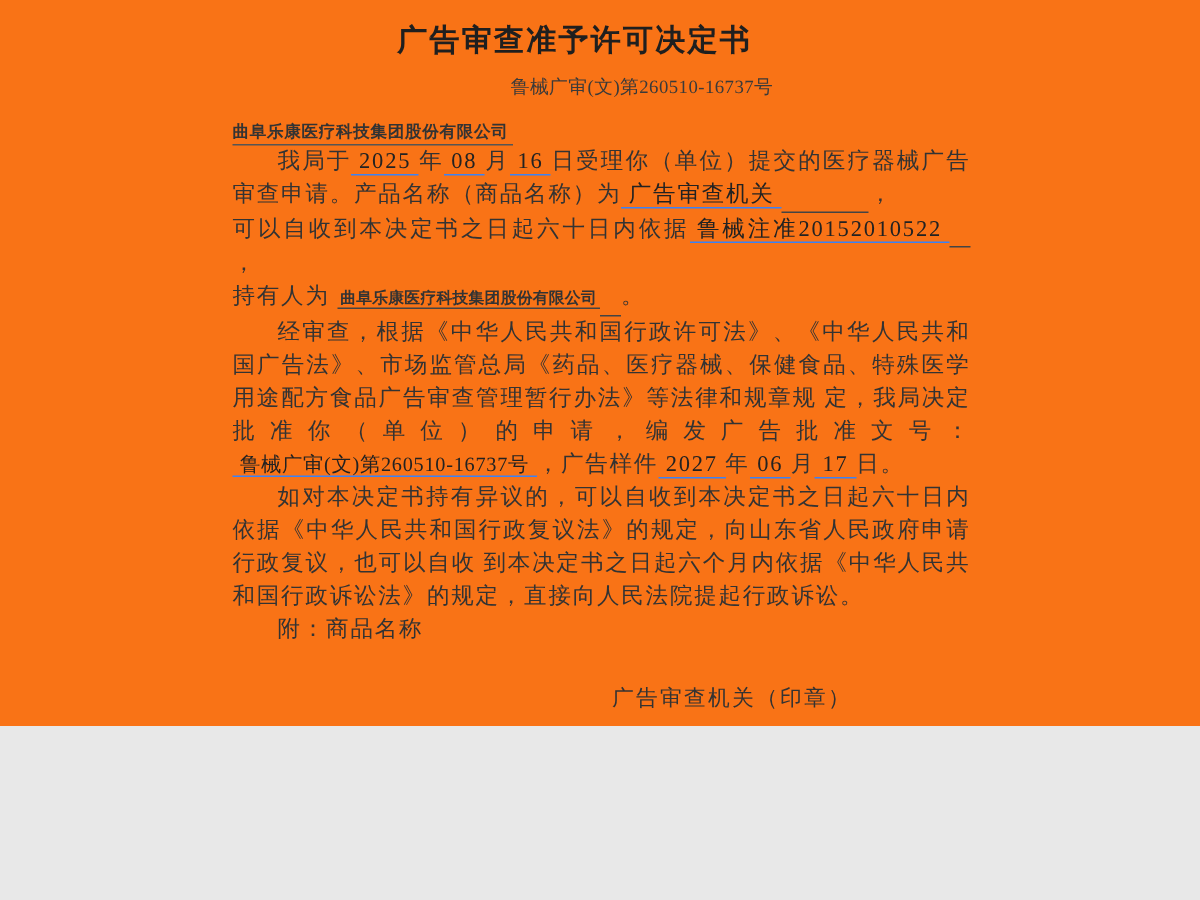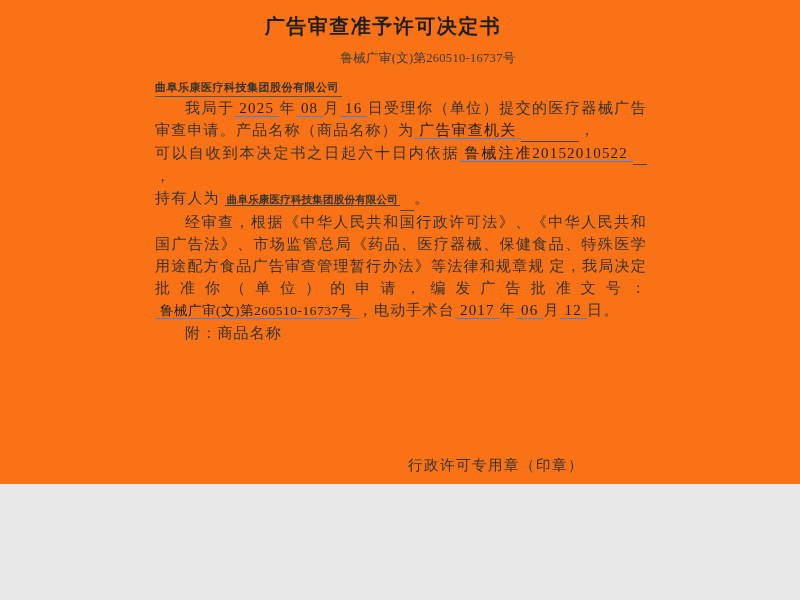--- a/index.html
+++ b/index.html
@@ -64,28 +64,29 @@
 
   <div class="docnum">鲁械广审(文)第260510-16737号</div>
 
   <div class="recipient">曲阜乐康医疗科技集团股份有限公司</div>
 
   <div class="bodytext">
     <p><span>我局于</span><span class="field">2025</span><span>年</span><span class="field">08</span><span>月</span><span class="field">16</span><span>日受理你（单位）提交的医疗器械广告审查申请。产品名称（商品名称）为</span><span class="field">广告审查机关</span><span class="blank blank-product"></span><span>，</span><br>
     <span>可以自收到本决定书之日起六十日内依据</span><span class="field">鲁械注准20152010522</span><span class="blank blank-reg"></span><span>，</span><br>
     <span>持有人为</span> <span class="holder-name">曲阜乐康医疗科技集团股份有限公司</span><span class="blank blank-holder"></span><span>。</span></p>
 
-    <p><span>经审查，根据《中华人民共和国行政许可法》、《中华人民共和国广告法》、市场监管总局《药品、医疗器械、保健食品、特殊医学用途配方食品广告审查管理暂行办法》等法律和规章规 定，我局决定批准你（单位）的申请，编发广告批准文号：</span><span class="field field-num">鲁械广审(文)第260510-16737号</span><span>，电动手术台</span><span class="field">2017</span><span>年</span><span class="field">06</span><span>月</span><span class="field">12</span><span>日。</span></p>
+    <p><span>经审查，根据《中华人民共和国行政许可法》、《中华人民共和国广告法》、市场监管总局《药品、医疗器械、保健食品、特殊医学用途配方食品广告审查管理暂行办法》等法律和规章规 定，我局决定批准你（单位）的申请，编发广告批准文号：</span><span class="field field-num">鲁械广审(文)第260510-16737号</span><span>，广告样件</span><span class="field">2027</span><span>年</span><span class="field">06</span><span>月</span><span class="field">17</span><span>日。</span></p>
 
+    <p class="p-appeal">如对本决定书持有异议的，可以自收到本决定书之日起六十日内依据《中华人民共和国行政复议法》的规定，向山东省人民政府申请行政复议，也可以自收 到本决定书之日起六个月内依据《中华人民共和国行政诉讼法》的规定，直接向人民法院提起行政诉讼。</p>
 
     <p class="p-attach">附：商品名称</p>
   </div>
 
   <div class="signature">
-    <div>行政许可专用章（印章）</div>
+    <div>广告审查机关（印章）</div>
     <div class="sign-date"><span class="field">2025</span><span>年</span><span class="field">08</span><span>月</span><span class="field">14</span><span>日</span></div>
   </div>
 
   <svg class="seal" viewBox="0 0 120 120" xmlns="http://www.w3.org/2000/svg">
     <defs>
       <path id="sealTopArc" d="M 22.7,74.3 A 40,40 0 1 1 97.3,74.3" fill="none"></path>
       <path id="sealInnerArc" d="M 20,85 Q 60,75 100,85" fill="none"></path>
       <path id="sealNumArc" d="M 31.3,80.1 A 35,35 0 0 0 88.7,80.1" fill="none"></path>
     </defs>
     <g transform="rotate(-15 60 60)" fill="#d9493f">

